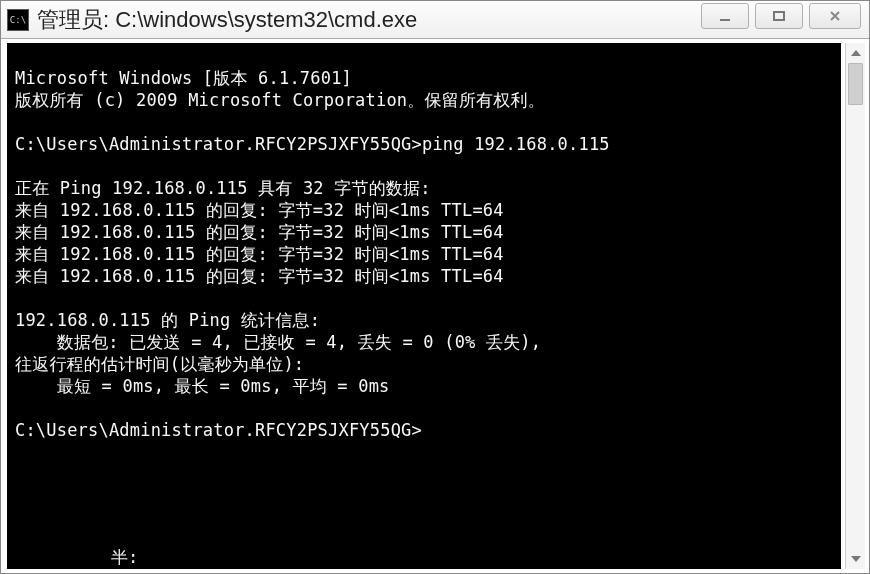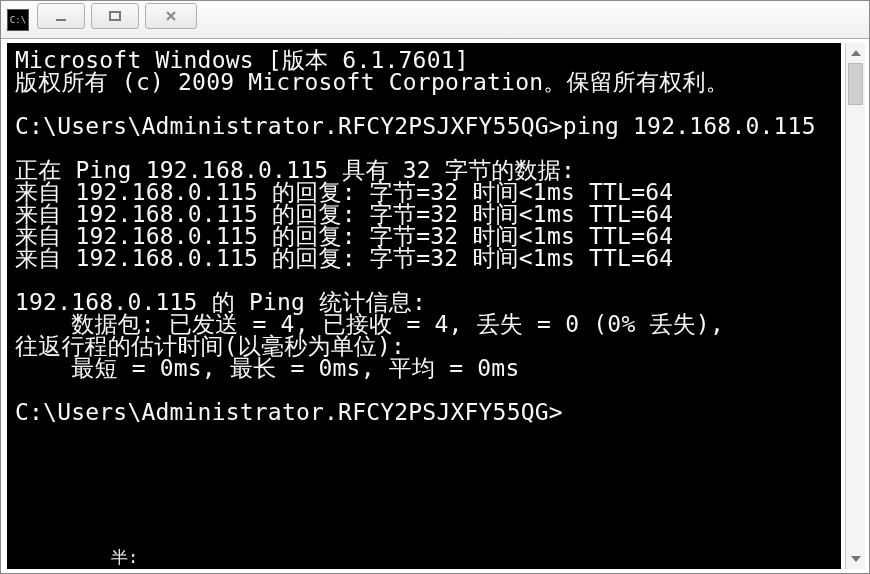--- a/index.html
+++ b/index.html
@@ -68,23 +68,23 @@
       background: #fff;
       padding: 4px 4px 4px 6px;
     }
     .terminal {
       position: relative;
       width: calc(100% - 24px);
       height: 100%;
       background: #000;
       color: #f8f8f8;
       font-family: "Consolas","SimSun","NSimSun",monospace;
-      font-size: 23px;
+      font-size: 17px;
       line-height: 22px;
-      padding: 6px 4px 0 8px;
+      padding: 24px 4px 0 8px;
       white-space: pre;
       overflow: hidden;
       letter-spacing: 0.2px;
     }
     .scrollbar {
       position: absolute;
       right: 4px;
       top: 4px;
       bottom: 4px;
       width: 20px;
@@ -120,20 +120,21 @@
       color: #eee;
       font-family: "SimSun","NSimSun",monospace;
       font-size: 17px;
     }
   </style>
 </head>
 <body>
 
 <div class="titlebar">
   <div class="app-icon">C:\</div>
+  <div class="title-text">管理员: C:\windows\system32\cmd.exe</div>
   <div class="window-controls">
     <div class="win-btn">
       <svg width="14" height="14" viewBox="0 0 14 14">
           <rect x="2" y="10" width="10" height="2" fill="#777"></rect>
         </svg>
     </div>
     <div class="win-btn">
       <svg width="14" height="14" viewBox="0 0 14 14">
           <rect x="2" y="3" width="10" height="8" fill="none" stroke="#777" stroke-width="2"></rect>
         </svg>

